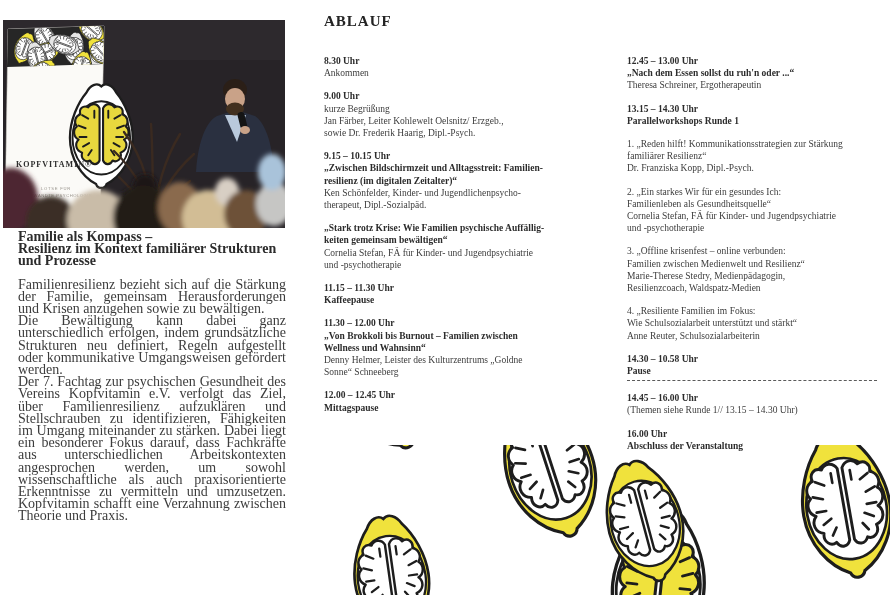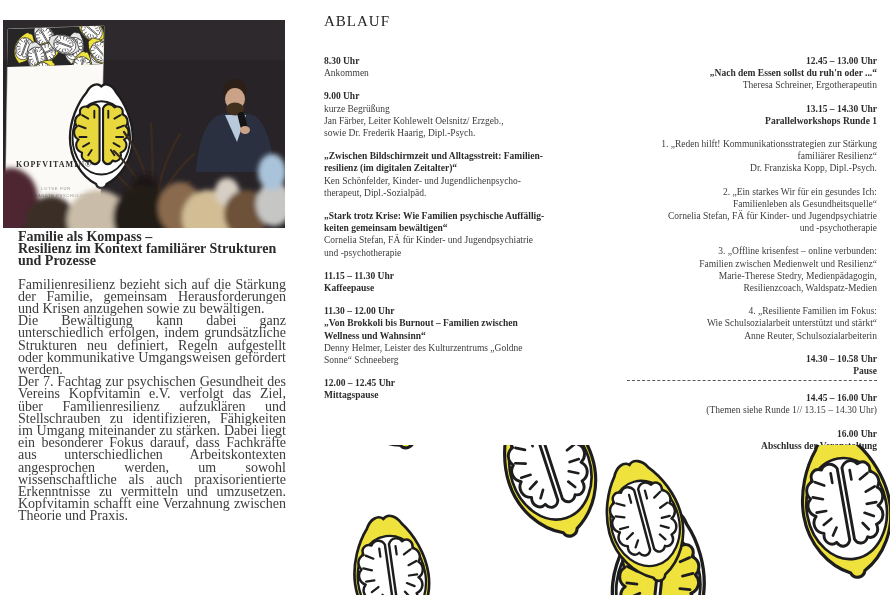--- a/index.html
+++ b/index.html
@@ -13,25 +13,25 @@
   .photo{position:absolute; left:3px; top:20px; width:282px; height:208px;border-radius:9px;}
   .photo svg{display:block;}
   
   .intro{position:absolute; left:18px; top:231px; width:268px; font-size:14px; line-height:12.2px;}
   .intro-title{font-weight:bold; color:#2c2c2c; white-space:pre-line; margin-bottom:11px;}
   .intro p{margin:0; text-align:justify; hyphens:auto;}
   .intro p.gap{}
   
   .ablauf{
     position:absolute; left:324px; top:13px;
-    font-size:15px; font-weight:normal; letter-spacing:1px; color:#242424;
+    font-size:15px; font-weight:bold; letter-spacing:1px; color:#242424;
   }
   .col{position:absolute; top:55px; font-size:9.5px; line-height:12.2px;}
   #col1{left:324px; width:268px;}
-  #col2{left:627px; width:250px;text-align:right;}
+  #col2{left:627px; width:250px;}
   .sched-item{margin-bottom:11px;}
   .sched-time,.sched-title{font-weight:bold; color:#2c2c2c; white-space:pre-line;}
   .sched-detail{white-space:pre-line;}
   .sched-divider{border-top:1.4px dashed #5a5a5a; height:0; margin-top:3px; width:100%;}
   
   .lemons{position:absolute; left:0; top:445px; width:890px; height:150px;}
   .lemons svg{display:block;}
   
   .lv-a{--rind:var(--yellow,#f0e23c); --brain:#ffffff;}
   .lv-b{--rind:#ffffff; --brain:var(--yellow,#f0e23c);}
@@ -157,20 +157,21 @@
         <div class="sched-time">8.30 Uhr</div>
         <div class="sched-detail">Ankommen</div>
       </div>
       <div class="sched-item">
         <div class="sched-time">9.00 Uhr</div>
         <div class="sched-detail">kurze Begrüßung
 Jan Färber, Leiter Kohlewelt Oelsnitz/ Erzgeb.,
 sowie Dr. Frederik Haarig, Dipl.-Psych.</div>
       </div>
       <div class="sched-item">
+        <div class="sched-time">9.15 – 10.15 Uhr</div>
         <div class="sched-title">„Zwischen Bildschirmzeit und Alltagsstreit: Familien-
 resilienz (im digitalen Zeitalter)“</div>
         <div class="sched-detail">Ken Schönfelder, Kinder- und Jugendlichenpsycho-
 therapeut, Dipl.-Sozialpäd.</div>
       </div>
       <div class="sched-item">
         <div class="sched-title">„Stark trotz Krise: Wie Familien psychische Auffällig-
 keiten gemeinsam bewältigen“</div>
         <div class="sched-detail">Cornelia Stefan, FÄ für Kinder- und Jugendpsychiatrie
 und -psychotherapie</div>

